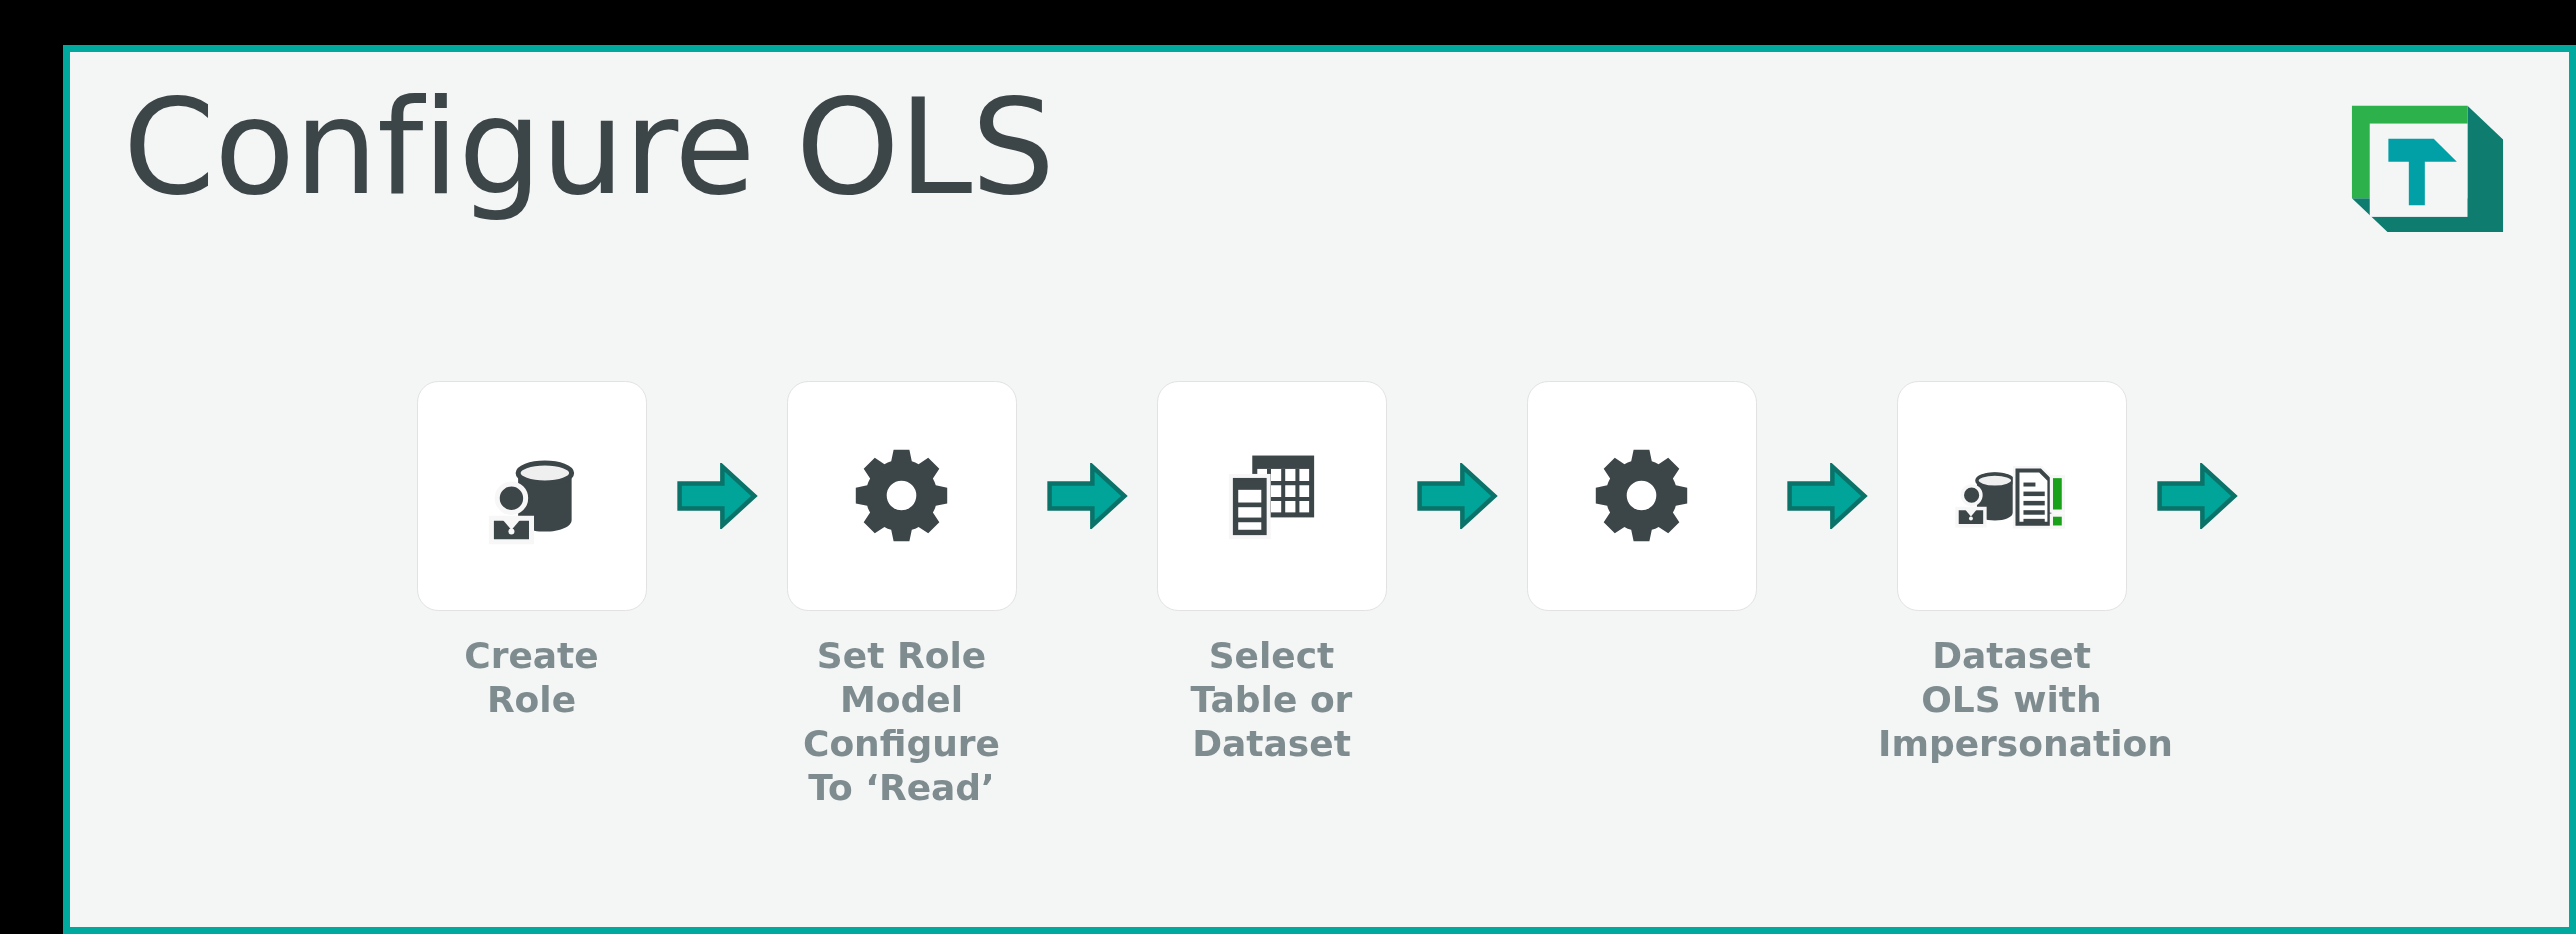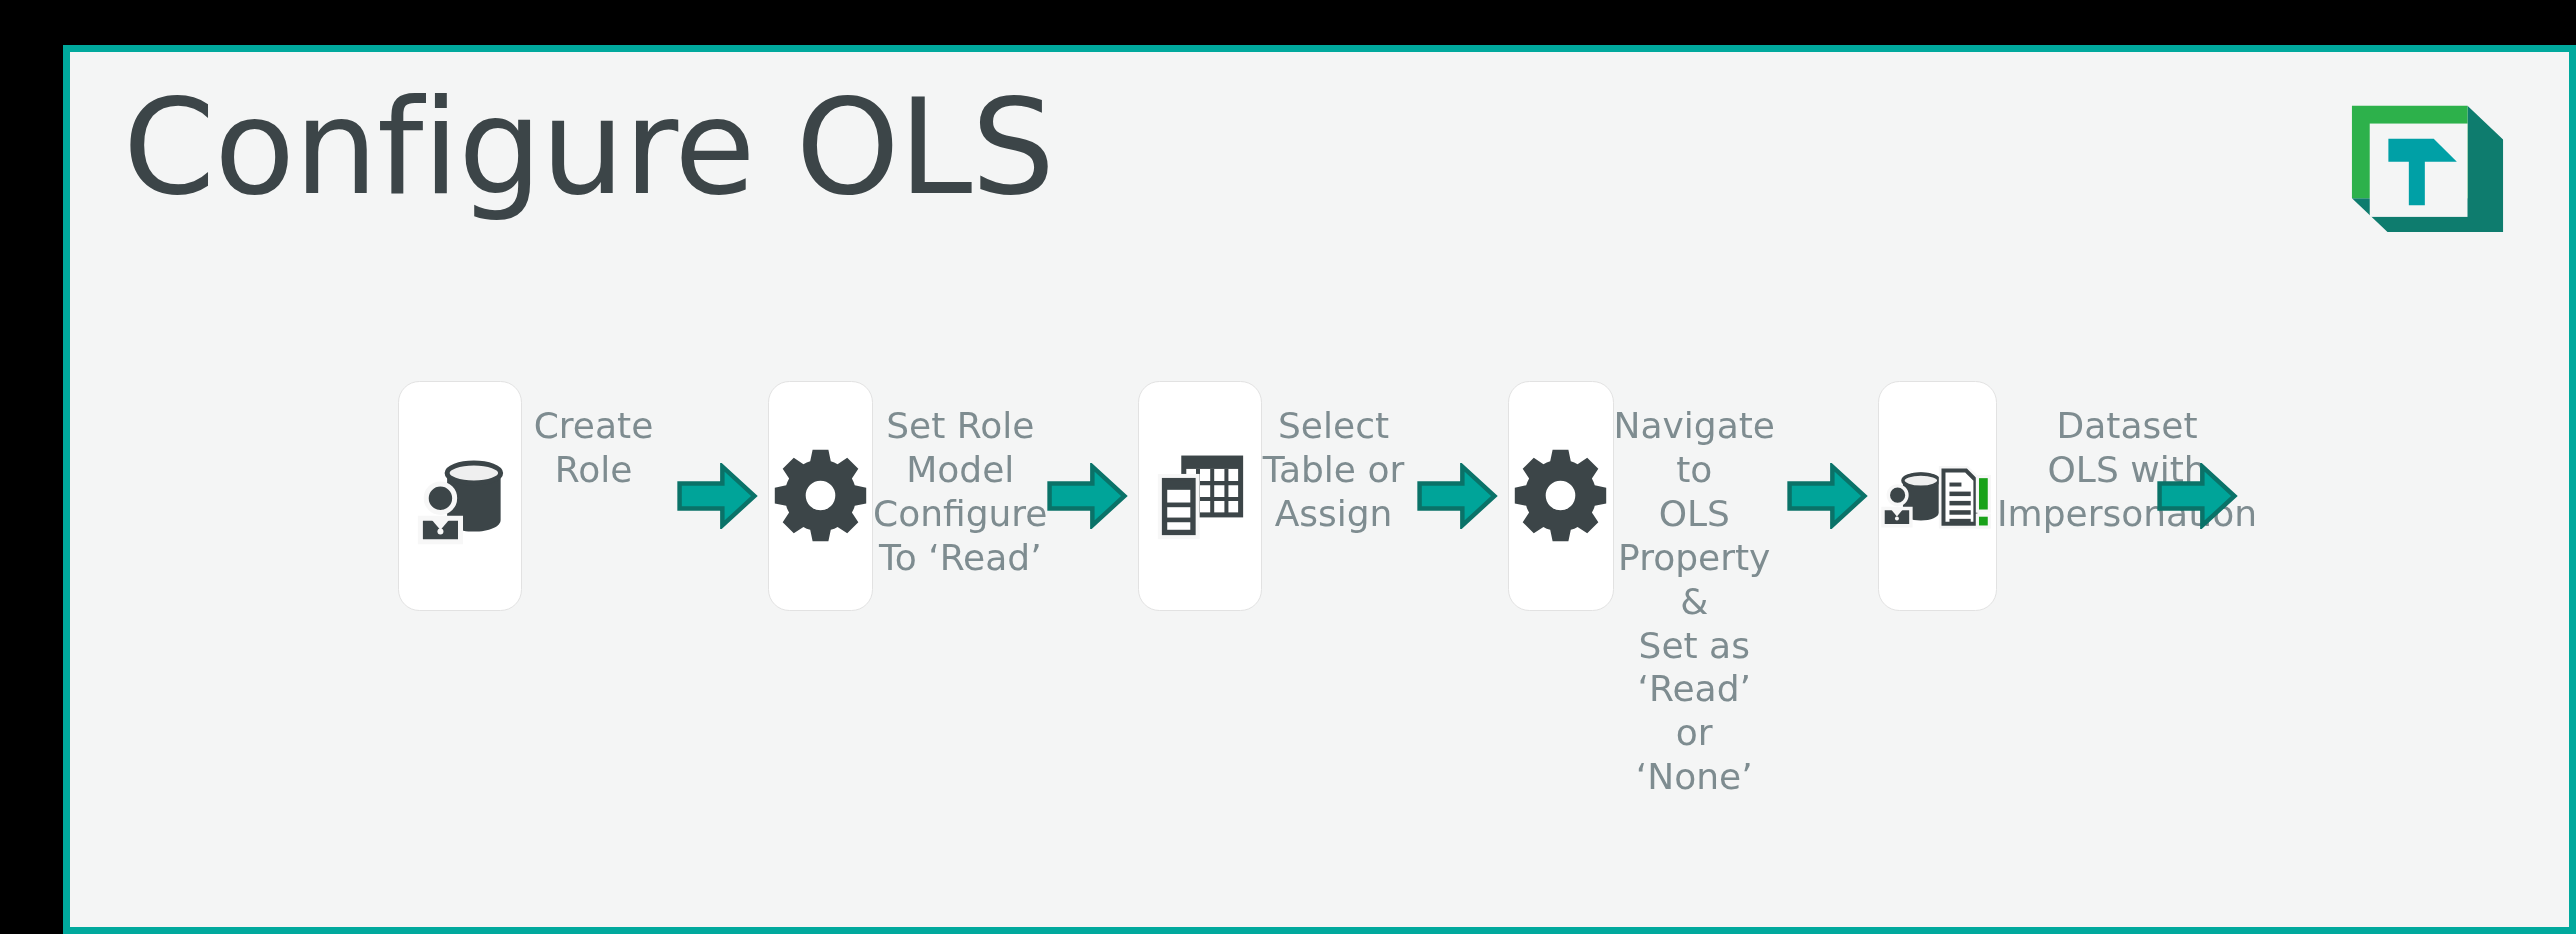--- a/index.html
+++ b/index.html
@@ -74,22 +74,25 @@
     top: 329px;
     display: flex;
     flex-direction: row;
     align-items: flex-start;
     justify-content: center;
     padding: 0 36px;
     box-sizing: border-box;
   }
   .flow-step {
     display: flex;
+    flex-direction: column;
+    align-items: center;
     width: 267px;
     flex: 0 0 auto;
+    font-weight: bold;
   }
   .step-card {
     width: 230px;
     height: 230px;
     border-radius: 21.4px;
     background: #FFFFFF;
     border: 1.8px solid #E2E2E2;
     box-sizing: border-box;
     display: flex;
     align-items: center;
@@ -207,41 +210,37 @@
                 <rect x="10.5" y="22.5" width="17" height="31" fill="#FFFFFF" stroke="#3C4548" stroke-width="3.2"></rect>
                 <rect x="10.5" y="22.5" width="17" height="5.5" fill="#3C4548"></rect>
                 <line x1="10.5" y1="37" x2="27.5" y2="37" stroke="#3C4548" stroke-width="2.8"></line>
                 <line x1="10.5" y1="46" x2="27.5" y2="46" stroke="#3C4548" stroke-width="2.8"></line>
               </g>
             </svg>
           </span>
         </div>
         <div class="step-label">Select
 Table or
-Assign</div>
+Dataset</div>
       </div>
 
       <div class="flow-arrow">
         <svg width="82" height="66" viewBox="0 0 92 74" xmlns="http://www.w3.org/2000/svg">
           <polygon points="4,23 52,23 52,4 88,37 52,70 52,51 4,51" fill="#00A499" stroke="#0A7268" stroke-width="5" stroke-linejoin="miter"></polygon>
         </svg>
       </div>
 
       <div class="flow-step">
         <div class="step-card">
           <span>
             <svg width="103" height="103" viewBox="0 0 64 64" xmlns="http://www.w3.org/2000/svg">
               <path fill="#3C4548" d="M36.9 3h-9.8l-1.5 7.1a22 22 0 0 0-4.2 1.8l-6-4-6.9 6.9 4 6a22 22 0 0 0-1.8 4.2L3.6 26.5v9.8l7.1 1.5c.4 1.5 1 2.9 1.8 4.2l-4 6 6.9 6.9 6-4c1.3.8 2.7 1.4 4.2 1.8l1.5 7.1h9.8l1.5-7.1c1.5-.4 2.9-1 4.2-1.8l6 4 6.9-6.9-4-6c.8-1.3 1.4-2.7 1.8-4.2l7.1-1.5v-9.8l-7.1-1.5a22 22 0 0 0-1.8-4.2l4-6-6.9-6.9-6 4a22 22 0 0 0-4.2-1.8zM32 22.2a9.2 9.2 0 1 1 0 18.4 9.2 9.2 0 0 1 0-18.4z"></path>
             </svg>
           </span>
         </div>
-        <div class="step-label">Navigate to
-OLS Property &amp;
-Set as ‘Read’ or
-‘None’</div>
       </div>
 
       <div class="flow-arrow">
         <svg width="82" height="66" viewBox="0 0 92 74" xmlns="http://www.w3.org/2000/svg">
           <polygon points="4,23 52,23 52,4 88,37 52,70 52,51 4,51" fill="#00A499" stroke="#0A7268" stroke-width="5" stroke-linejoin="miter"></polygon>
         </svg>
       </div>
 
       <div class="flow-step">
         <div class="step-card">

